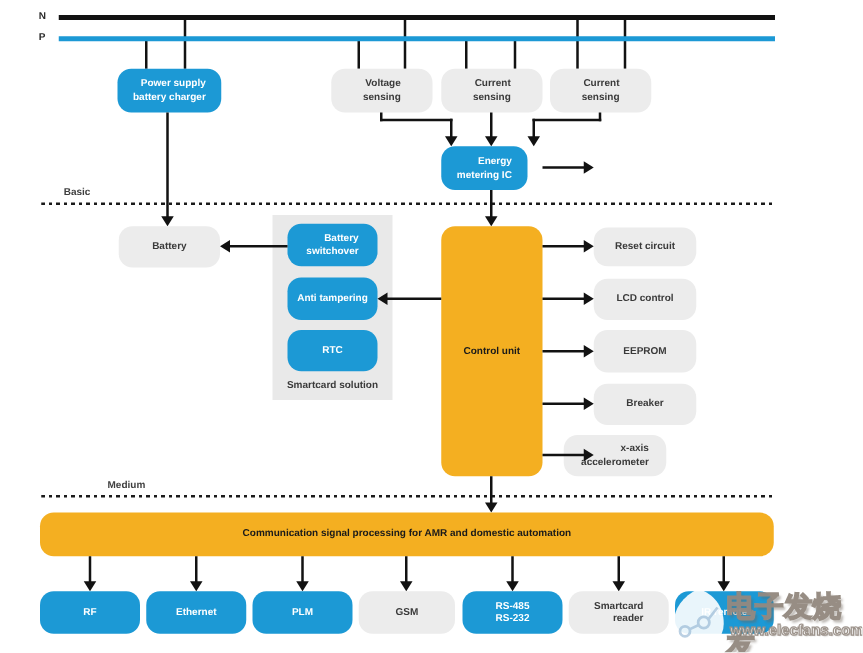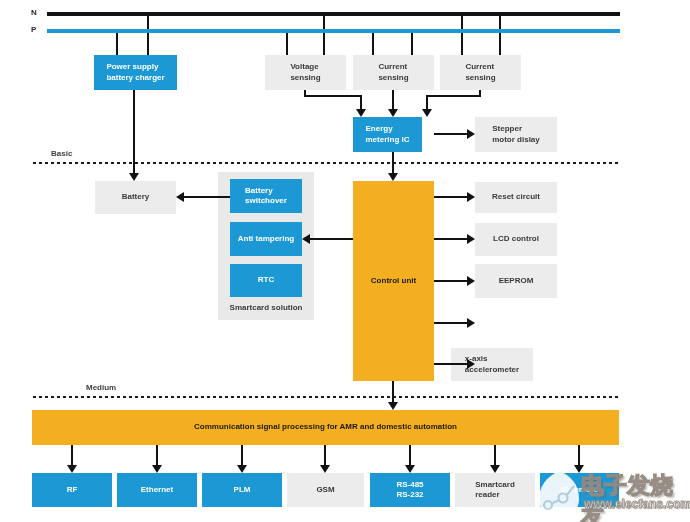--- a/index.html
+++ b/index.html
@@ -1,20 +1,20 @@
 <!DOCTYPE html>
 <html style="--blue: #1C99D5; --orange: #F4AF21; --gray: #ECECEC;"><head>
 <meta charset="utf-8">
 <style>
   html,body{margin:0;padding:0;background:#fff;}
   #canvas{position:relative;width:690px;height:522px;background:#fff;overflow:hidden;
           font-family:"Liberation Sans",sans-serif;}
   .box{position:absolute;display:flex;align-items:center;justify-content:center;
-       text-align:left;font-weight:bold;font-size:8px;line-height:1.3;
-       white-space:pre-line;}
+       text-align:right;font-weight:bold;font-size:8px;line-height:1.3;
+       white-space:pre-line;border-radius:11px;}
   .blue{background:var(--blue);color:#fff;}
   .gray{background:var(--gray);color:#3a3a3a;}
   .orange{background:var(--orange);color:#1a1a1a;}
   .container{position:absolute;background:#e9e9e9;}
   .vl{position:absolute;width:2px;background:#121212;}
   .hl{position:absolute;height:2px;background:#121212;}
   .busn{position:absolute;height:4px;background:#121212;}
   .busp{position:absolute;height:4px;background:var(--blue);}
   .ad{position:absolute;width:0;height:0;border-left:5px solid transparent;
       border-right:5px solid transparent;border-top:8px solid #121212;}
@@ -73,22 +73,20 @@
   <div class="vl" style="left:392px;top:90px;height:20px;"></div>
   <div class="ad" style="left:388px;top:109px;"></div>
 
   <div class="vl" style="left:479px;top:90px;height:7px;"></div>
   <div class="hl" style="left:426px;top:95px;width:55px;"></div>
   <div class="vl" style="left:426px;top:95px;height:15px;"></div>
   <div class="ad" style="left:422px;top:109px;"></div>
 
   <div class="box blue" style="left:353px;top:117px;width:69px;height:35px;">Energy
 metering IC</div>
-  <div class="box gray" style="left:475px;top:117px;width:82px;height:35px;">Stepper
-motor dislay</div>
   <div class="hl" style="left:434px;top:133px;width:35px;"></div>
   <div class="ar" style="left:467px;top:129px;"></div>
 
   <div class="slabel" style="left:33px;top:149px;">Basic</div>
   <div class="dash" style="left:33px;top:162px;width:585px;"></div>
 
   <div class="vl" style="left:133px;top:90px;height:84px;"></div>
   <div class="ad" style="left:129px;top:173px;"></div>
 
   <div class="vl" style="left:392px;top:152px;height:22px;"></div>
@@ -107,20 +105,21 @@
   <div class="al" style="left:176px;top:192px;"></div>
 
   <div class="box orange" style="left:353px;top:181px;width:81px;height:200px;">Control unit</div>
 
   <div class="hl" style="left:309px;top:238px;width:44px;"></div>
   <div class="al" style="left:302px;top:234px;"></div>
 
   <div class="box gray" style="left:475px;top:182px;width:82px;height:31px;">Reset circuit</div>
   <div class="box gray" style="left:475px;top:223px;width:82px;height:33px;">LCD control</div>
   <div class="box gray" style="left:475px;top:264px;width:82px;height:34px;">EEPROM</div>
+  <div class="box gray" style="left:475px;top:307px;width:82px;height:33px;">Breaker</div>
   <div class="box gray" style="left:451px;top:348px;width:82px;height:33px;">x-axis
 accelerometer</div>
 
   <div class="hl" style="left:434px;top:196px;width:35px;"></div>
   <div class="ar" style="left:467px;top:192px;"></div>
   <div class="hl" style="left:434px;top:238px;width:35px;"></div>
   <div class="ar" style="left:467px;top:234px;"></div>
   <div class="hl" style="left:434px;top:280px;width:35px;"></div>
   <div class="ar" style="left:467px;top:276px;"></div>
   <div class="hl" style="left:434px;top:322px;width:35px;"></div>

